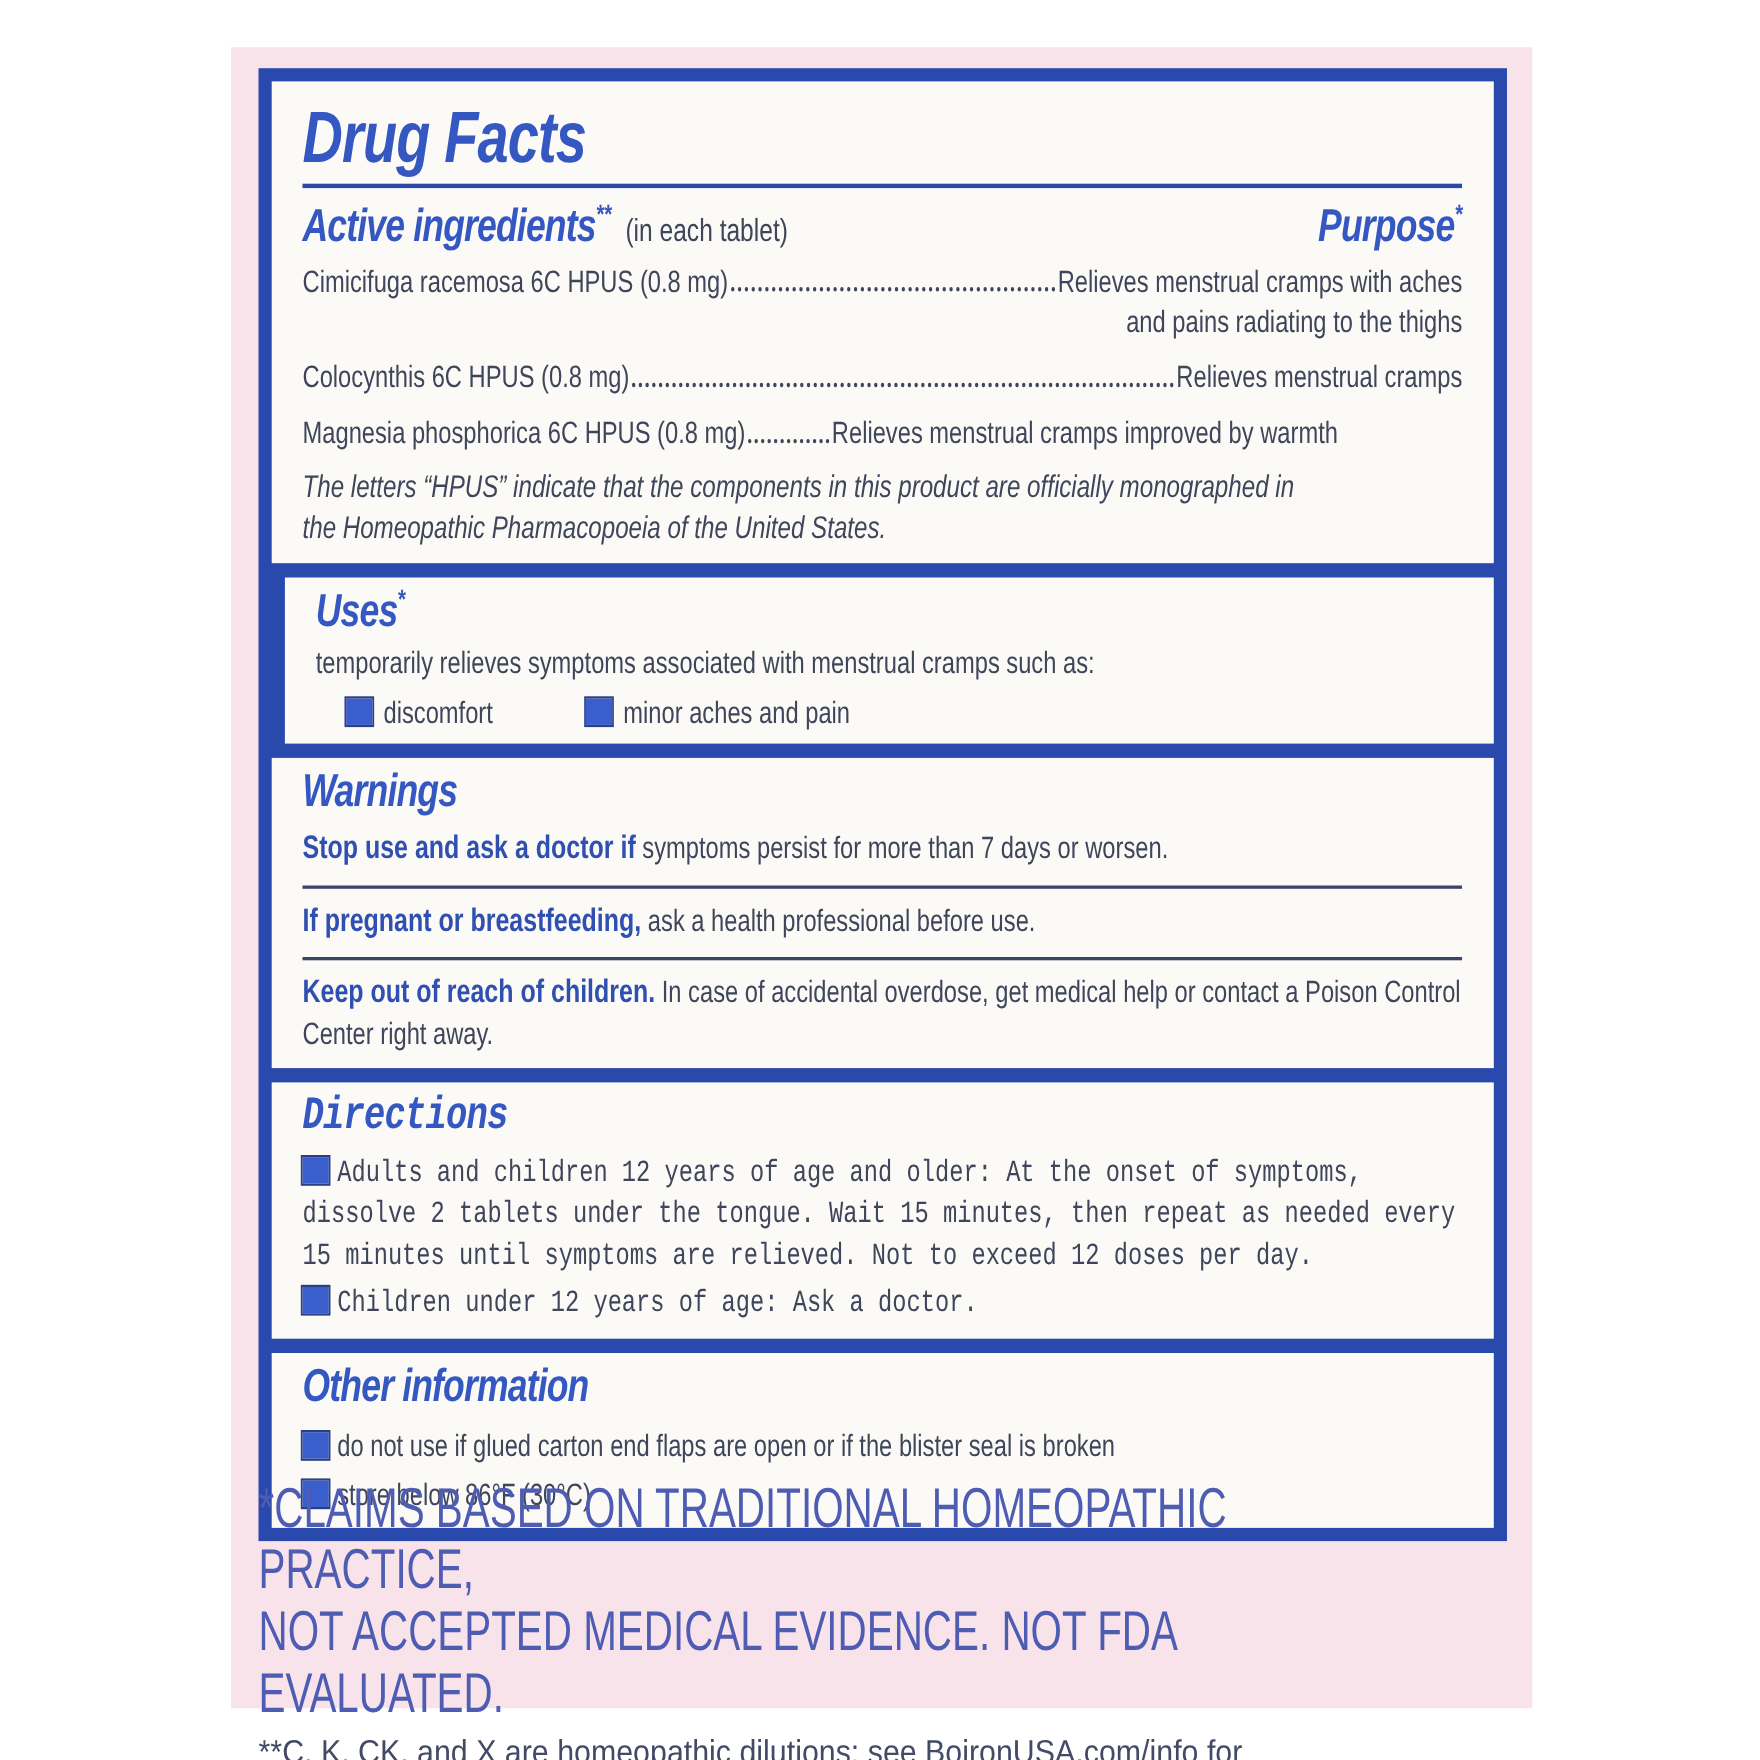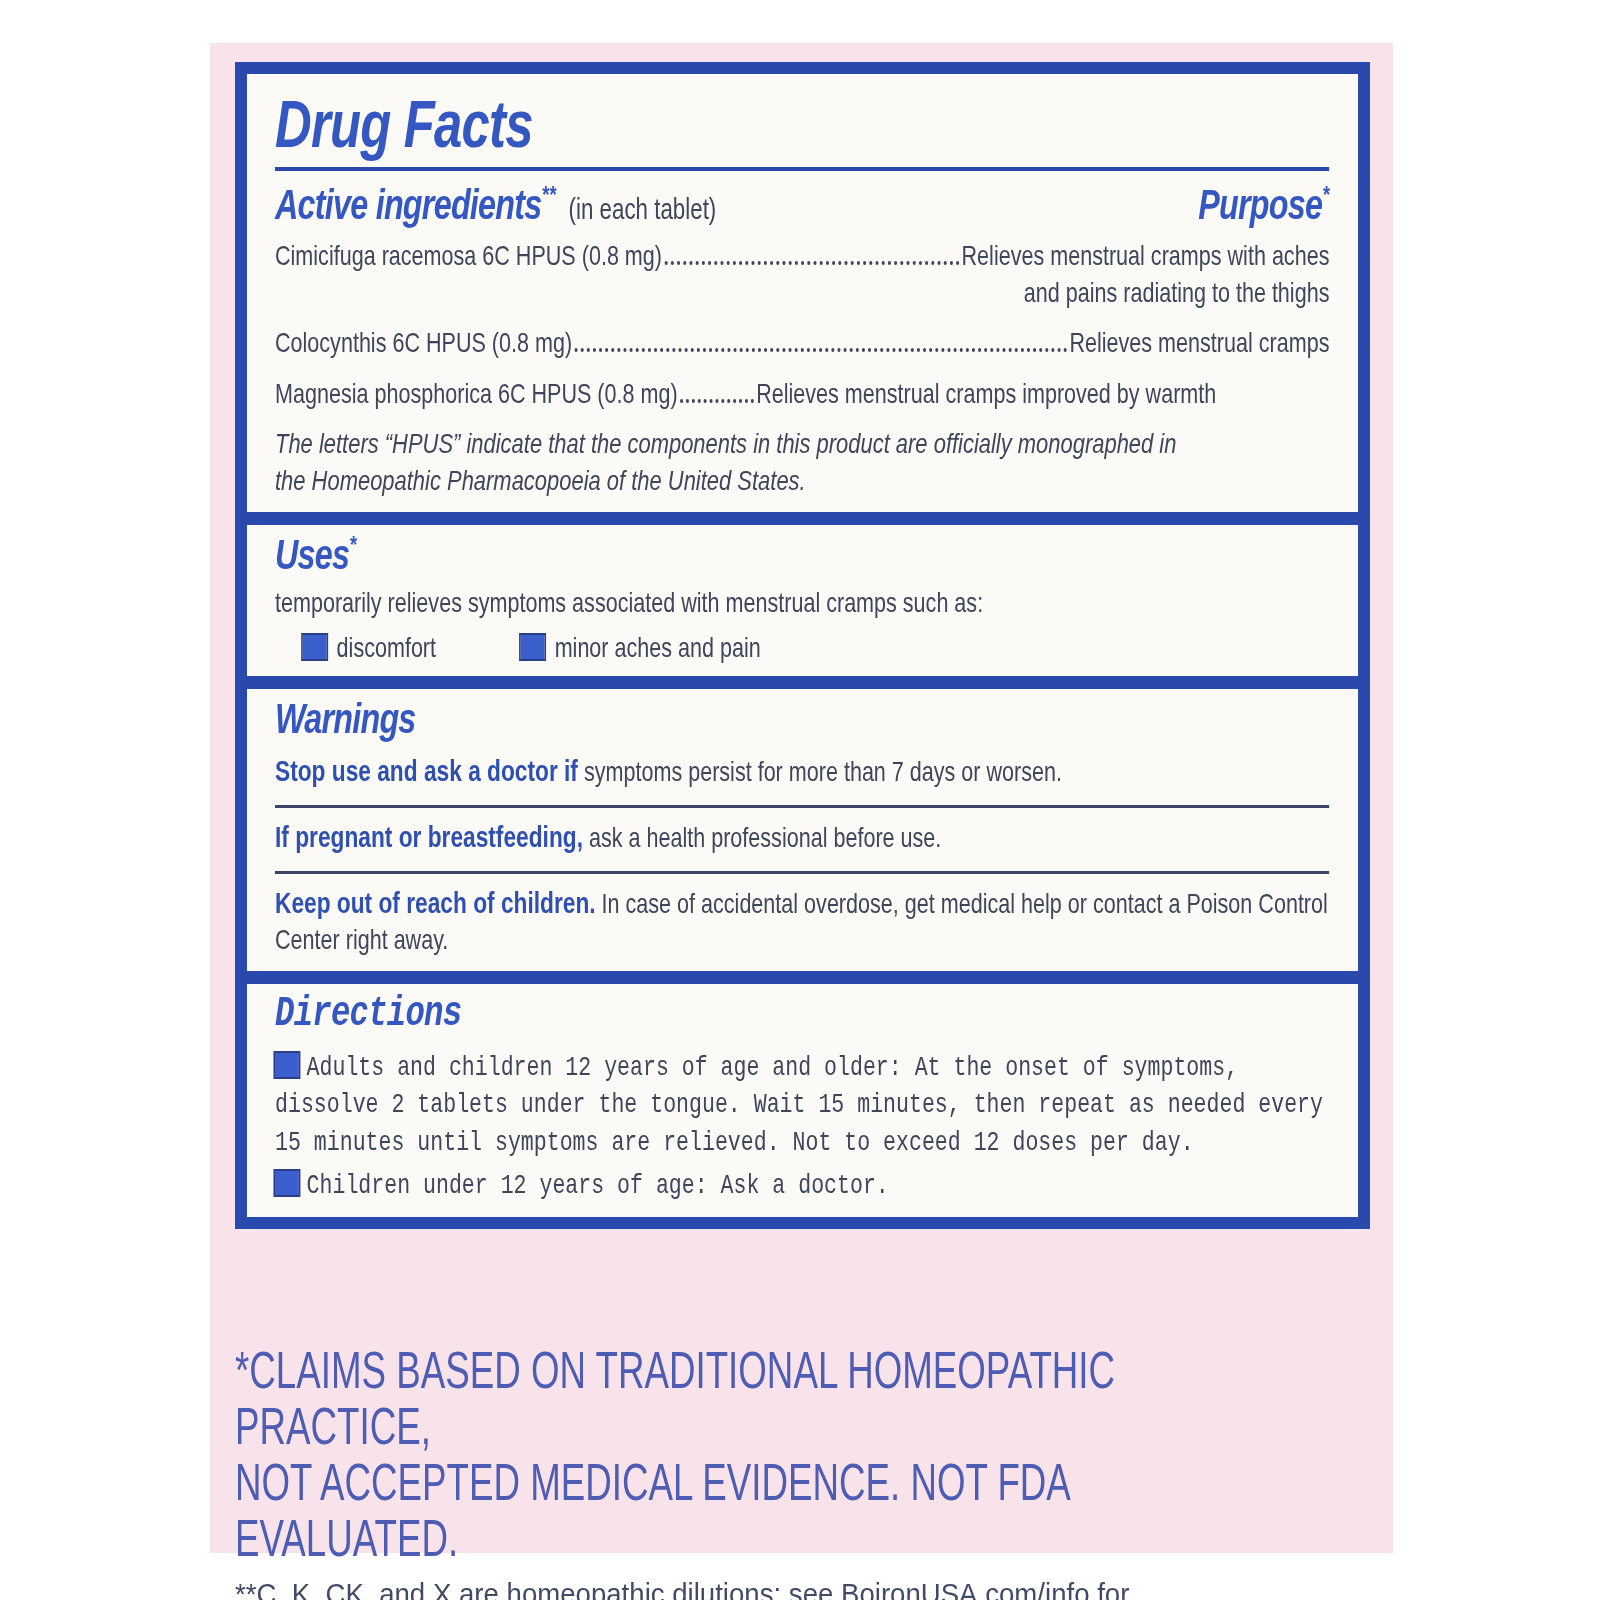--- a/index.html
+++ b/index.html
@@ -26,21 +26,21 @@
     display: flex; flex-direction: column; gap: 13px; justify-content: flex-end;
   }
 
   .sec {
     background: #fbfaf6;
     padding: 6px 28px 12px 28px;
     position: relative;
     overflow: hidden;
   }
   .sec1 { min-height: 388px; }
-  .sec2 { min-height: 140px; }
+  .sec2 { min-height: 140px; margin-left: 12px; }
   .sec3 { min-height: 228px; }
   .sec4 { min-height: 204px; font-family: Liberation Mono, monospace; }
   .sec5 { min-height: 140px; }
   .sec6 { min-height: 66px; padding-top: 10px; }
 
   
   .cx { width: 129.8%; transform: scaleX(0.77); transform-origin: 0 0; }
   .cx72 { width: 138.9%; transform: scaleX(0.72); transform-origin: 0 0; }
   .cx92 { width: 108.7%; transform: scaleX(0.92); transform-origin: 0 0; }
 
@@ -181,20 +181,31 @@
           <div class="h2">Directions</div>
           <div class="para" style="margin-top:10px">
             <span class="sq"></span><span>Adults and children 12 years of age and older: At the onset of symptoms, dissolve 2 tablets under the tongue. Wait 15 minutes, then repeat as needed every 15 minutes until symptoms are relieved. Not to exceed 12 doses per day.</span>
           </div>
           <div class="para">
             <span class="sq"></span><span>Children under 12 years of age: Ask a doctor.</span>
           </div>
         </div>
       </section>
 
+      <section class="sec sec5">
+        <div class="cx">
+          <div class="h2">Other information</div>
+          <div class="para" style="margin-top:12px">
+            <span class="sq"></span><span>do not use if glued carton end flaps are open or if the blister seal is broken</span>
+          </div>
+          <div class="para">
+            <span class="sq"></span><span>store below 86°F (30°C)</span>
+          </div>
+        </div>
+      </section>
 
 
     </div>
 
     <div class="claims-wrap">
       <div class="cx72">
         <div class="claims">*CLAIMS BASED ON TRADITIONAL HOMEOPATHIC PRACTICE,</div>
         <div class="claims">NOT ACCEPTED MEDICAL EVIDENCE. NOT FDA EVALUATED.</div>
       </div>
       <div class="cx92">

